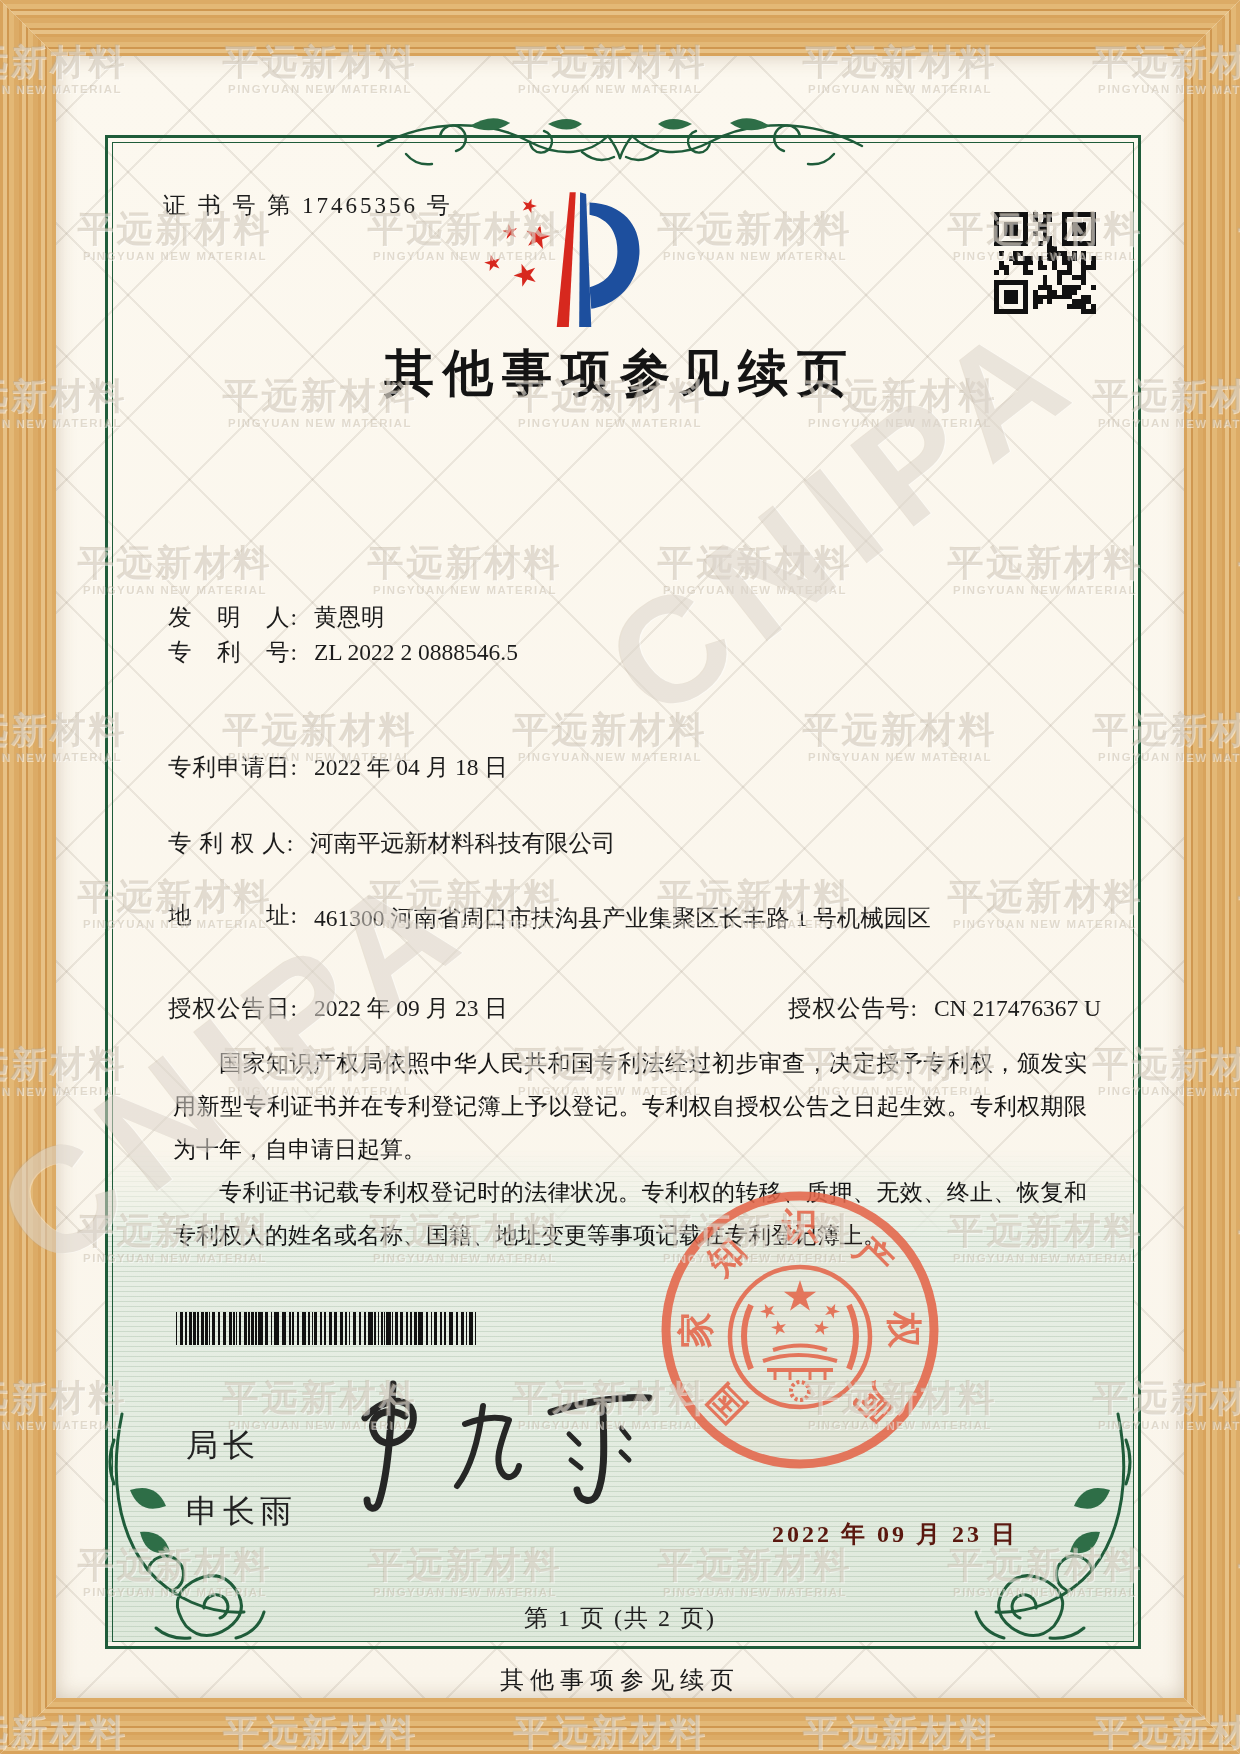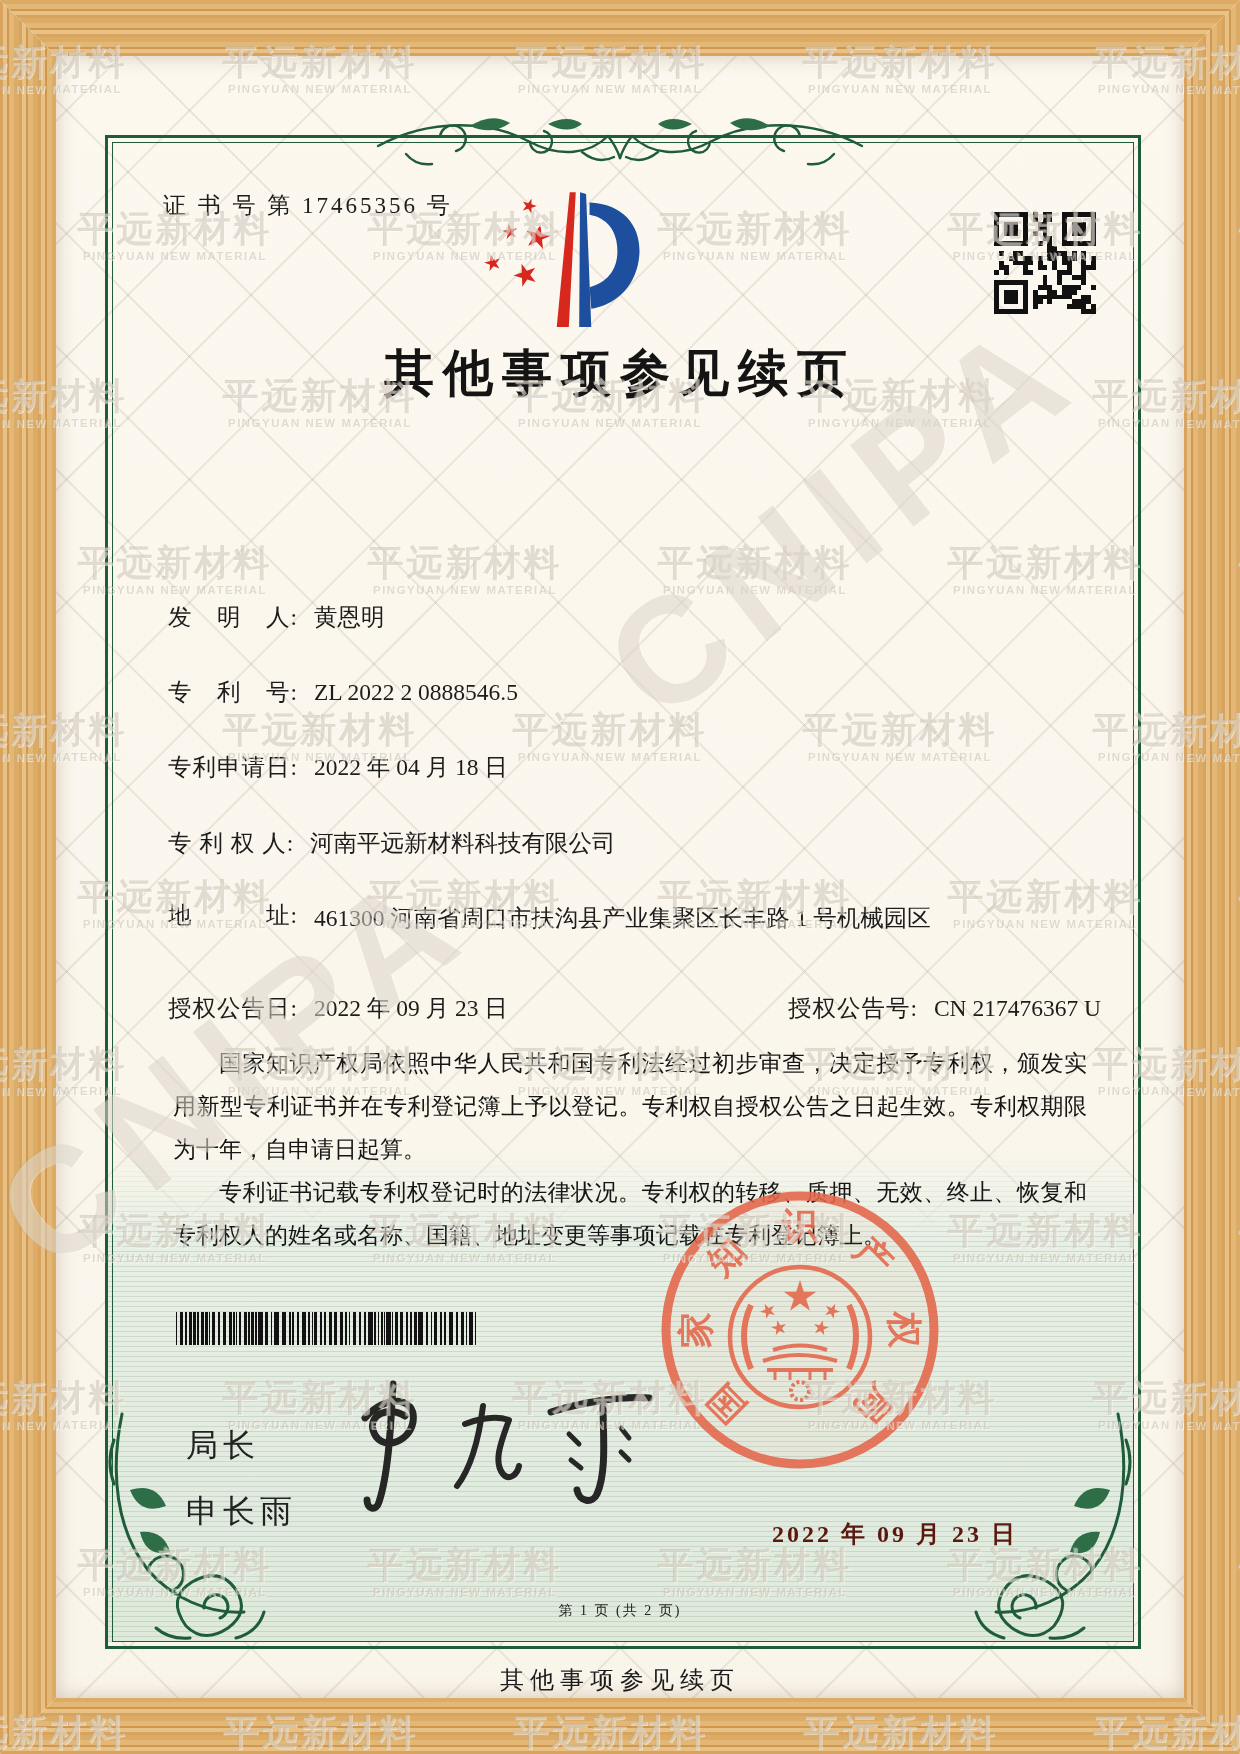--- a/index.html
+++ b/index.html
@@ -53,21 +53,21 @@
     color:#151515;text-align:justify;}
   .paragraphs p{margin:0;text-indent:2em;}
   .barcode{position:absolute;left:176px;top:1312px;width:306px;height:33px;}
   .director{position:absolute;left:186px;top:1424px;font-family:"Liberation Sans","DejaVu Sans",sans-serif;
     color:#222;font-size:32px;letter-spacing:5px;}
   .director .name{margin-top:22px;}
   .signature{position:absolute;left:325px;top:1376px;width:330px;height:155px;}
   .seal{position:absolute;left:655px;top:1185px;width:290px;height:290px;opacity:.88;}
   .seal-date{position:absolute;left:772px;top:1518px;font-size:24px;letter-spacing:3px;
     color:#5a180f;font-weight:bold;white-space:nowrap;}
-  .page-num{position:absolute;left:0;width:100%;top:1602px;text-align:center;font-size:14px;
+  .page-num{position:absolute;left:0;width:100%;top:1602px;text-align:center;font-size:24px;
     letter-spacing:2px;color:#222;}
   .cont-note{position:absolute;left:0;width:100%;top:1664px;text-align:center;font-size:24px;
     letter-spacing:6px;color:#1c1c1c;}
   
   .orn{position:absolute;z-index:4;pointer-events:none;}
   .orn.topc{left:370px;top:108px;width:500px;height:72px;}
   .orn.blc{left:96px;top:1412px;width:230px;height:236px;}
   .orn.brc{left:914px;top:1412px;width:230px;height:236px;transform:scaleX(-1);}
   
   #wm-layer{position:absolute;inset:0;z-index:9;pointer-events:none;overflow:hidden;}
@@ -379,21 +379,21 @@
         <rect x="6" y="19" width="1" height="1" fill="#111"></rect>
         <rect x="6" y="20" width="1" height="1" fill="#111"></rect>
       </svg>
 
     <div class="title">其他事项参见续页</div>
 
     <div class="field-row" style="top:601px">
       <span class="lbl">发　明　人:</span>
       <span class="val">黄恩明</span>
     </div>
-    <div class="field-row" style="top:676px">
+    <div class="field-row" style="top:636px">
       <span class="lbl">专　利　号:</span>
       <span class="val">ZL 2022 2 0888546.5</span>
     </div>
     <div class="field-row" style="top:751px">
       <span class="lbl">专利申请日:</span>
       <span class="val">2022 年 04 月 18 日</span>
     </div>
     <div class="field-row" style="top:827px">
       <span class="lbl">专 利 权 人:</span>
       <span class="val">河南平远新材料科技有限公司</span>

